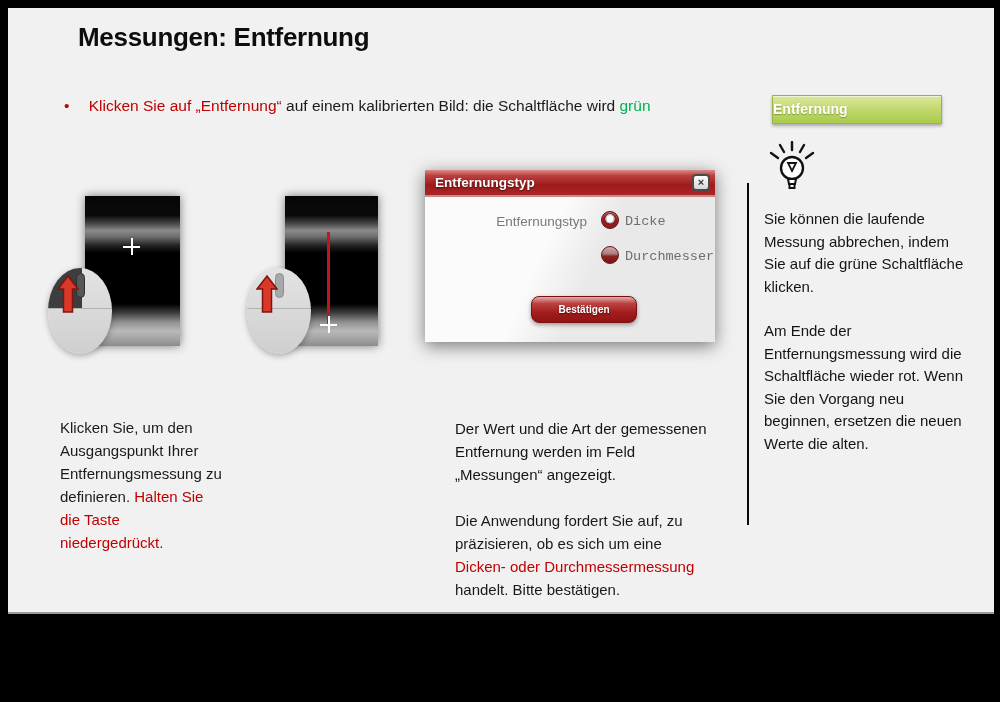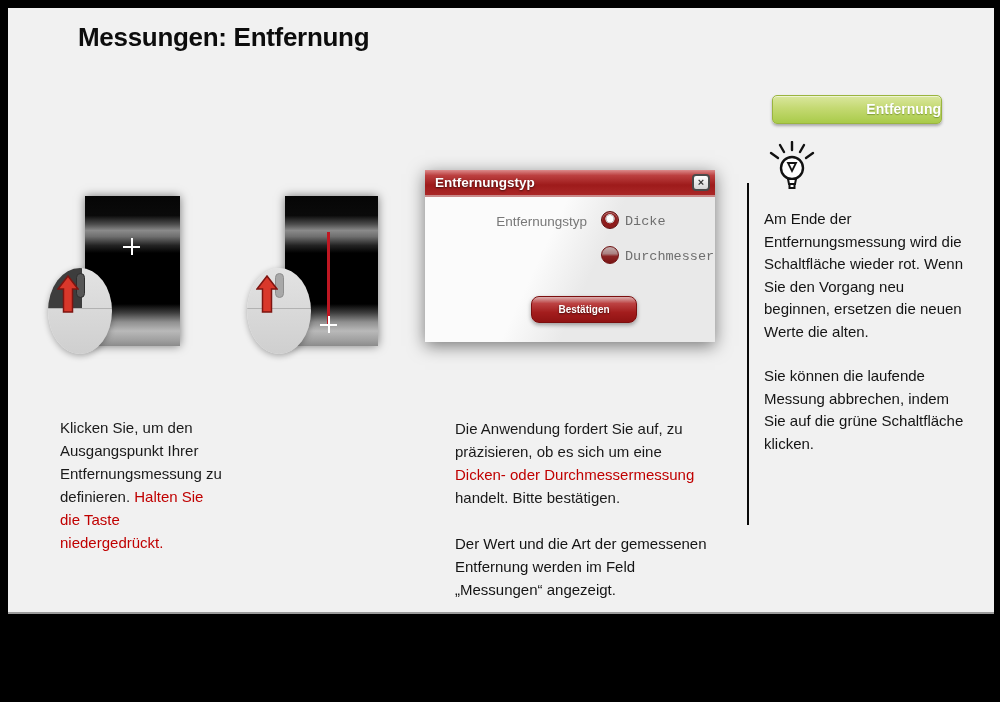--- a/index.html
+++ b/index.html
@@ -18,25 +18,25 @@
   }
   .bullet-row { position:absolute; left:56px; top:89px; width:710px; font-size:15.5px; white-space:nowrap; }
   .bullet-dot { color:#c00000; margin-right:15px; }
   .red   { color:#c00000; }
   .green { color:#00b050; }
   .dark  { color:#1a1a1a; }
 
   
   .btn-green {
     position:absolute; left:764px; top:87px; width:168px; height:27px;
-    border-radius:5px;
+    border-radius:0;
     background:linear-gradient(180deg,#dae79e 0%,#c4d972 45%,#a9cb4a 100%);
     border:1px solid #9ab53f;
     box-shadow:0 2px 3px rgba(0,0,0,0.3), inset 0 1px 0 rgba(255,255,255,0.55);
-    color:#fff; font-weight:bold; font-size:14px; text-align:right; line-height:27px;
+    color:#fff; font-weight:bold; font-size:14px; text-align:left; line-height:27px;
     text-shadow:0 1px 1px rgba(90,120,30,0.6);
     cursor:pointer;
   }
 
   
   .us-img {
     position:absolute; width:95px; height:150px;
     box-shadow:0 0 9px rgba(0,0,0,0.5);
     background:linear-gradient(180deg,
       #060606 0%, #0a0a0a 13%, #4f4f4f 19%, #8a8a8a 23%, #6f6f6f 27%,
@@ -129,20 +129,26 @@
   .col3 { left:447px; top:370px; width:252px; }
   .col3 p { margin:0 0 23px 0; }
 </style>
 </head>
 <body>
 
 <div class="slide">
 
   <h1 class="page-title">Messungen: Entfernung</h1>
 
+  <div class="bullet-row">
+    <span class="bullet-dot">•</span>
+    <span class="red">Klicken Sie auf „Entfernung“ </span>
+    <span class="dark">auf einem kalibrierten Bild: die Schaltfläche wird </span>
+    <span class="green">grün</span>
+  </div>
 
   <div class="btn-green">Entfernung</div>
 
   <div class="us-img us1">
     <div class="crosshair"></div>
   </div>
   <div class="mouse mouse1">
     <div class="m-press"></div>
     <div class="m-split"></div>
     <div class="m-wheel"></div>
@@ -184,27 +190,27 @@
       <line x1="12" y1="17" x2="5" y2="12"></line>
       <line x1="40" y1="17" x2="47" y2="12"></line>
       <circle cx="26" cy="27" r="11" fill="#fdfdfd"></circle>
       <path d="M22 22 L30 22 L26 30 Z" stroke-width="1.8"></path>
       <path d="M22 38 L30 38 L29 43 L23 43 Z" fill="#fdfdfd" stroke-width="2"></path>
       <path d="M23.5 43 L28.5 43 L28.5 47 L23.5 47 Z" fill="#fdfdfd" stroke-width="2"></path>
     </g>
   </svg>
   <div class="tip-divider"></div>
   <div class="tip-text">
+    <p>Sie können die laufende Messung abbrechen, indem Sie auf die grüne Schaltfläche klicken.</p>
     <p>Am Ende der Entfernungsmessung wird die Schaltfläche wieder rot. Wenn Sie den Vorgang neu beginnen, ersetzen die neuen Werte die alten.</p>
-    <p>Sie können die laufende Messung abbrechen, indem Sie auf die grüne Schaltfläche klicken.</p>
   </div>
 
   <div class="col col1">
     <span class="dark">Klicken Sie, um den Ausgangspunkt Ihrer Entfernungsmessung zu definieren. </span><span class="red">Halten Sie die Taste niedergedrückt.</span>
   </div>
 
 
   <div class="col col3">
+    <p>Der Wert und die Art der gemessenen Entfernung werden im Feld „Messungen“ angezeigt.</p>
     <p><span class="dark">Die Anwendung fordert Sie auf, zu präzisieren, ob es sich um eine </span><span class="red">Dicken- oder Durchmessermessung</span><span class="dark"> handelt. Bitte bestätigen.</span></p>
-    <p>Der Wert und die Art der gemessenen Entfernung werden im Feld „Messungen“ angezeigt.</p>
   </div>
 
 </div>
 
 </body></html>

